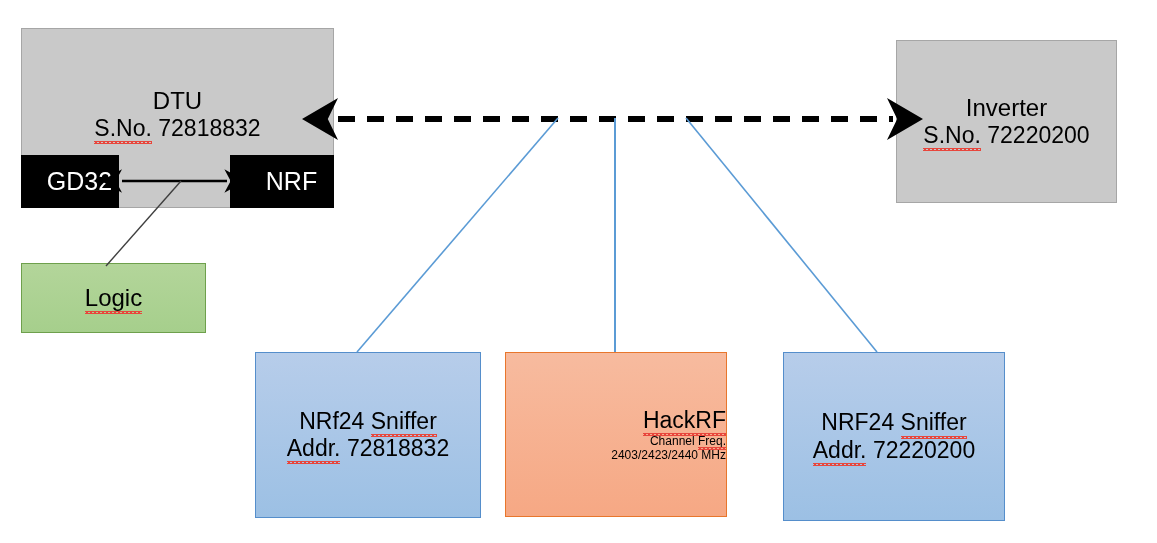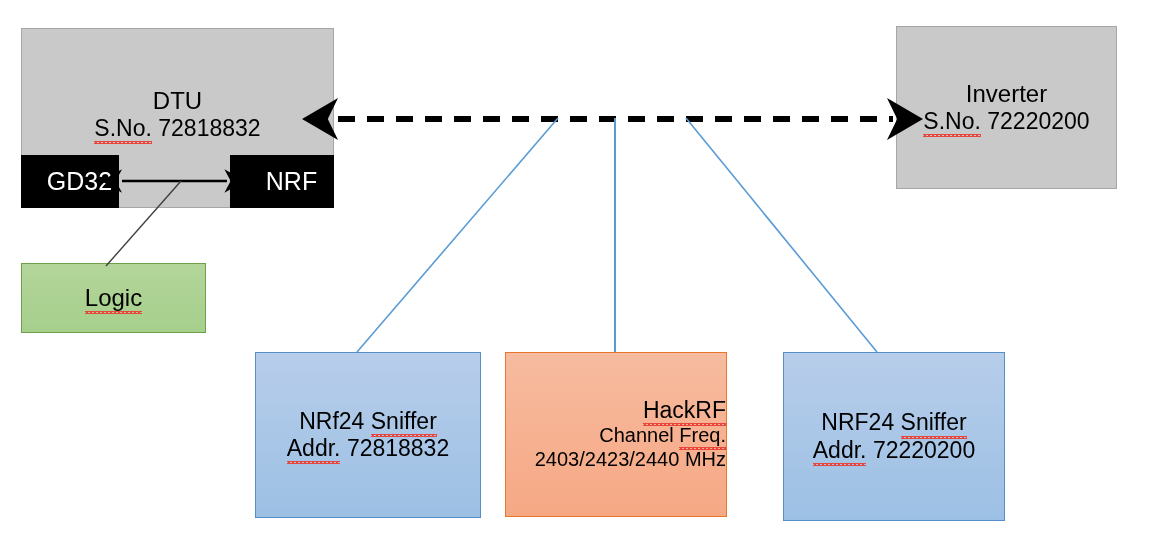--- a/index.html
+++ b/index.html
@@ -58,21 +58,21 @@
     margin-left: 16px;
   }
   
   .box-orange {
     background: linear-gradient(to bottom, #f7bb9f, #f6a884);
     border: 1px solid #e8762c;
     color: #000000;
     font-size: 23px;
   }
   .line2 { font-size: 23px; }
-  .small { font-size: 20px; }
+  .small { font-size: 12px; }
   
   .sq {
     position: relative;
     display: inline-block;
   }
   .sq::after {
     content: "";
     position: absolute;
     left: 0;
     right: 0;
@@ -114,21 +114,21 @@
   <div class="node box-black" style="left:230px; top:155px; width:104px; height:53px;">
     <div>NRF</div>
   </div>
 
   <div class="node box-green" style="left:21px; top:263px; width:185px; height:70px;">
     <div>
       <span class="sq">Logic</span>
     </div>
   </div>
 
-  <div class="node box-grey" style="left:896px; top:26px; width:221px; height:163px;">
+  <div class="node box-grey" style="left:896px; top:40px; width:221px; height:163px;">
     <div>Inverter</div>
     <div class="line2">
       <span class="sq">S.No.</span>
       <span>72220200</span>
     </div>
   </div>
 
   <div class="node box-blue" style="left:239px; top:352px; width:226px; height:166px;">
     <div>
       <span>NRf24 </span><span class="sq">Sniffer</span>

